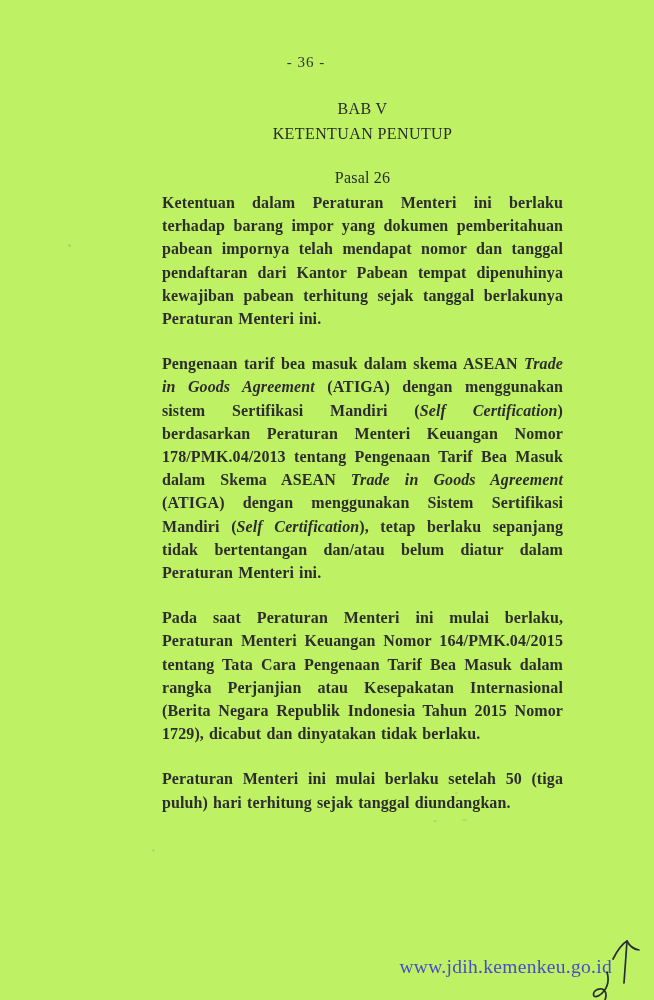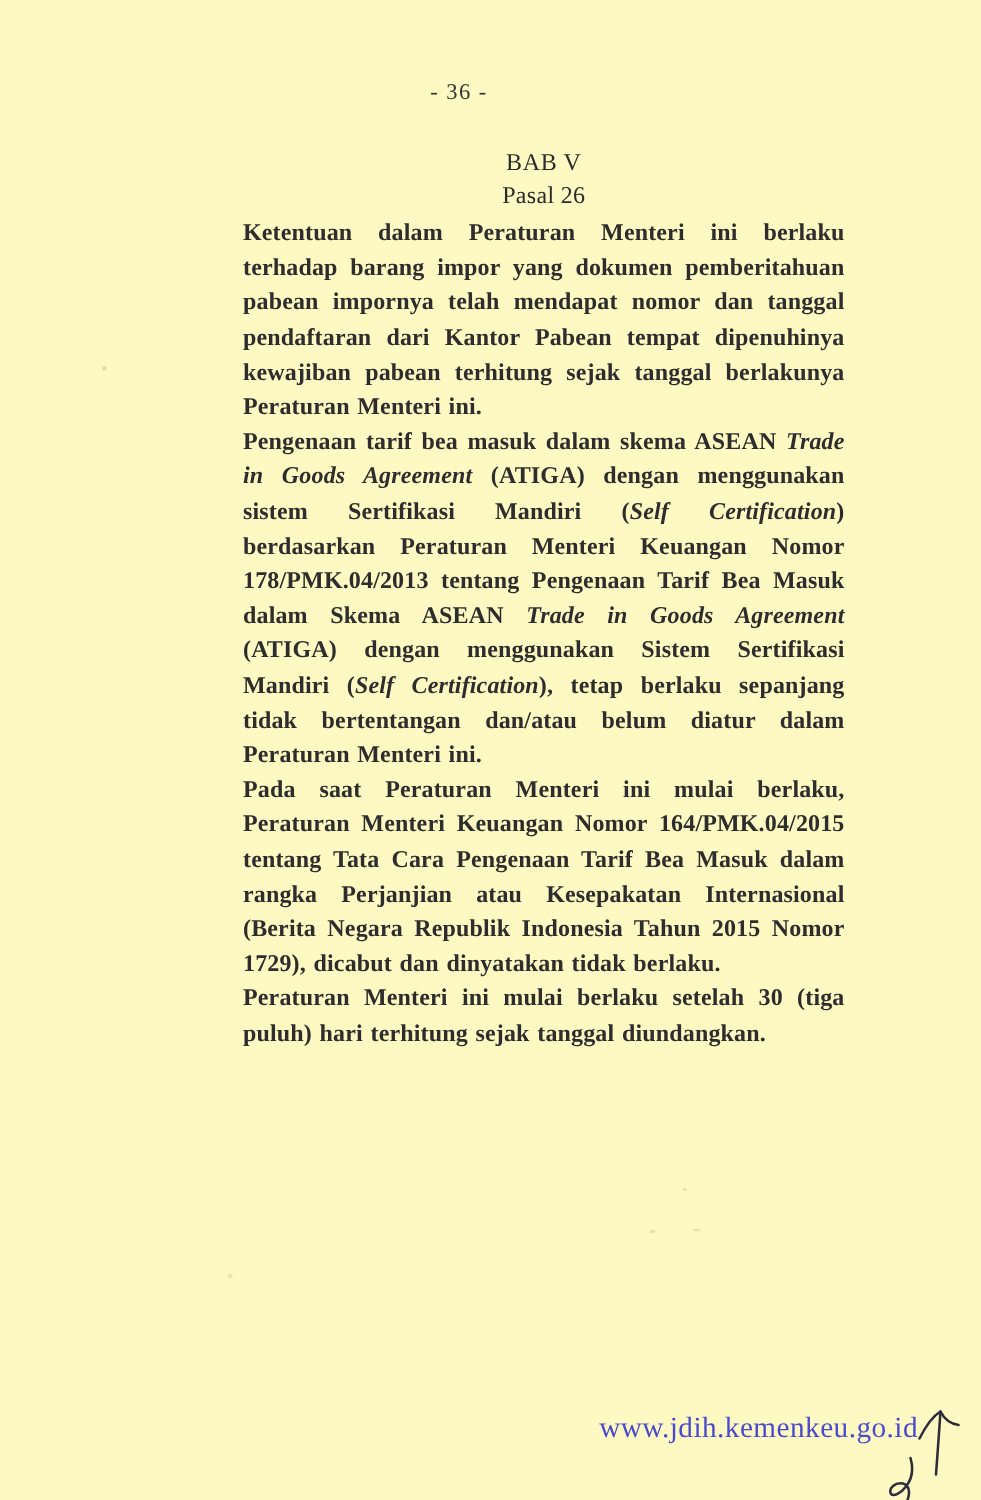--- a/index.html
+++ b/index.html
@@ -5,21 +5,21 @@
   * { box-sizing: border-box; }
   html, body { margin: 0; padding: 0; }
   body {
     width: 654px; height: 1000px;
     background: #ffffff;
     font-family: "Liberation Serif", "DejaVu Serif", serif;
   }
   .page {
     position: relative;
     width: 654px; height: 1000px;
-    background: #fef9c3;
+    background: #bef264;
     color: #2d2d2d;
     overflow: hidden;
   }
   .page-number {
     position: absolute;
     top: 54px; left: -21px;
     width: 100%;
     text-align: center;
     font-size: 15px;
     letter-spacing: 1px;
@@ -30,21 +30,21 @@
     left: 162px; top: 96px;
     width: 401px;
   }
   .chapter {
     text-align: center;
     font-size: 16px;
     line-height: 25px;
     letter-spacing: 0.4px;
     color: #2b2b2b;
   }
-  .article { }
+  .article { margin-top: 22px; }
   .article-heading {
     text-align: center;
     font-size: 16px;
     font-weight: normal;
     line-height: 20px;
     margin: 0 0 3px 0;
     letter-spacing: 0.2px;
     color: #2b2b2b;
   }
   .article-text {
@@ -53,21 +53,21 @@
     line-height: 23.2px;
     text-align: justify;
     letter-spacing: 0.1px;
     word-spacing: 1px;
     color: #2d2d2d;
     font-weight: bold;
   }
   .article-text em { font-style: italic; }
   .footer-watermark {
     position: absolute;
-    right: 42px; bottom: 36px;
+    right: 42px; bottom: 22px;
     font-size: 19.5px;
     letter-spacing: 0.3px;
   }
   .paraf-svg {
     position: absolute;
     left: 0; top: 0;
     width: 654px; height: 1000px;
     pointer-events: none;
   }
   .speck {
@@ -85,37 +85,38 @@
 <body>
 
 <div class="page">
 
   <div class="page-number">- 36 -</div>
 
   <div class="content">
 
     <div class="chapter">
       <div>BAB V</div>
+      <div>KETENTUAN PENUTUP</div>
     </div>
 
     <section class="article">
       <h2 class="article-heading">Pasal 26</h2>
       <p class="article-text"><span>Ketentuan dalam Peraturan Menteri ini berlaku terhadap barang impor yang dokumen pemberitahuan pabean impornya telah mendapat nomor dan tanggal pendaftaran dari Kantor Pabean tempat dipenuhinya kewajiban pabean terhitung sejak tanggal berlakunya Peraturan Menteri ini.</span></p>
     </section>
 
     <section class="article">
       <p class="article-text"><span>Pengenaan tarif bea masuk dalam skema ASEAN </span><em>Trade in Goods Agreement</em><span> (ATIGA) dengan menggunakan sistem Sertifikasi Mandiri (</span><em>Self Certification</em><span>) berdasarkan Peraturan Menteri Keuangan Nomor 178/PMK.04/2013 tentang Pengenaan Tarif Bea Masuk dalam Skema ASEAN </span><em>Trade in Goods Agreement</em><span> (ATIGA) dengan menggunakan Sistem Sertifikasi Mandiri (</span><em>Self Certification</em><span>), tetap berlaku sepanjang tidak bertentangan dan/atau belum diatur dalam Peraturan Menteri ini.</span></p>
     </section>
 
     <section class="article">
       <p class="article-text"><span>Pada saat Peraturan Menteri ini mulai berlaku, Peraturan Menteri Keuangan Nomor 164/PMK.04/2015 tentang Tata Cara Pengenaan Tarif Bea Masuk dalam rangka Perjanjian atau Kesepakatan Internasional (Berita Negara Republik Indonesia Tahun 2015 Nomor 1729), dicabut dan dinyatakan tidak berlaku.</span></p>
     </section>
 
     <section class="article">
-      <p class="article-text"><span>Peraturan Menteri ini mulai berlaku setelah 30 (tiga puluh) hari terhitung sejak tanggal diundangkan.</span></p>
+      <p class="article-text"><span>Peraturan Menteri ini mulai berlaku setelah 50 (tiga puluh) hari terhitung sejak tanggal diundangkan.</span></p>
     </section>
 
   </div>
 
   <div class="speck s1"></div>
   <div class="speck s2"></div>
   <div class="speck s3"></div>
   <div class="speck s4"></div>
   <div class="speck s5"></div>
 

